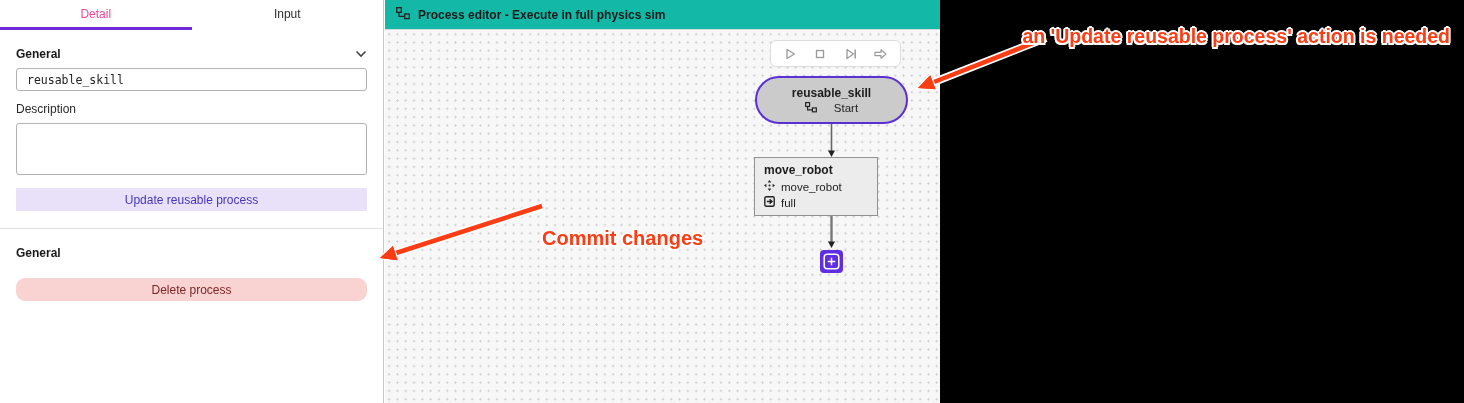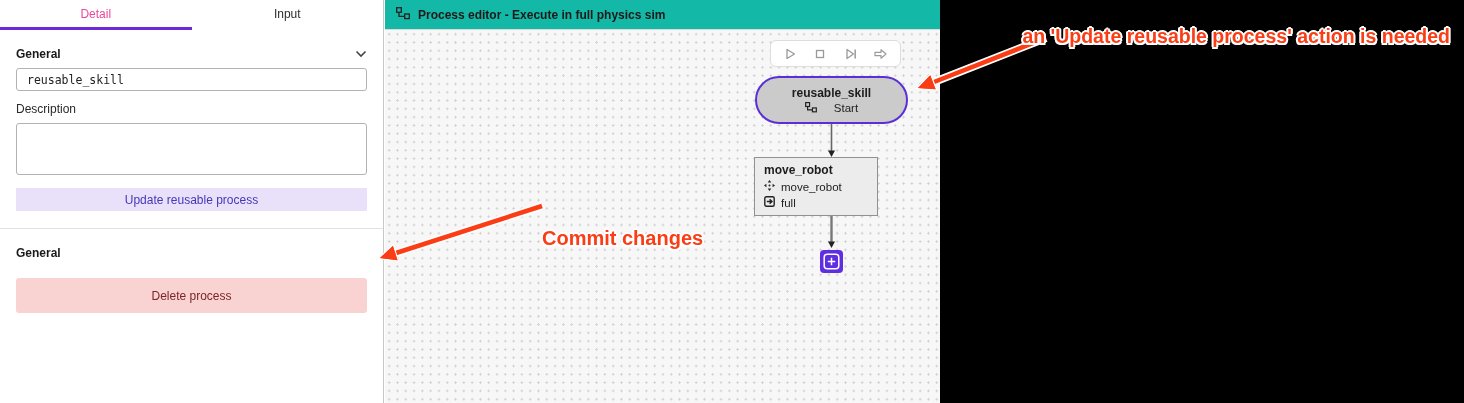--- a/index.html
+++ b/index.html
@@ -17,21 +17,21 @@
   .panel-body { padding:0 16px; }
   .section-head { display:flex; align-items:center; margin-top:17px; }
   .section-head .sh-ttl { font-size:12px; font-weight:bold; color:#1a1a1a; }
   .section-head .chev { margin-left:auto; display:flex; }
   .field-label { font-size:12px; color:#2a2a2a; margin-top:21px; }
   .field-label.desc { margin-top:11px; }
   .name-input { display:block; margin-top:7px; width:100%; height:23px; border:1px solid #b2b2b2; border-radius:3px; padding:0 10px; font-family:"DejaVu Sans Mono", monospace; font-size:11.5px; color:#222; background:#fff; }
   .desc-area { display:block; margin-top:7px; width:100%; height:52px; border:1px solid #b2b2b2; border-radius:3px; resize:none; font-family:"Liberation Sans", sans-serif; font-size:12px; padding:5px 8px; }
   .update-btn { display:block; margin-top:13px; width:100%; height:23px; border:none; border-radius:1px; background:#e9e1f9; color:#4637b9; font-size:12px; font-family:"Liberation Sans", sans-serif; cursor:pointer; }
   .full-divider { height:1px; background:#e2e2e2; margin:17px -16px 0; }
-  .delete-btn { display:block; margin-top:18px; width:100%; height:35px; border:none; border-radius:3px; background:#f9d2d2; color:#7c2626; font-size:12px; font-family:"Liberation Sans", sans-serif; cursor:pointer; }
+  .delete-btn { display:block; margin-top:18px; width:100%; height:23px; border:none; border-radius:9px; background:#f9d2d2; color:#7c2626; font-size:12px; font-family:"Liberation Sans", sans-serif; cursor:pointer; }
 
   
   .editor { position:absolute; left:385px; top:0; width:555px; height:403px; }
   .editor-header { height:30px; background:#14b8a6; border-bottom:1px solid #d9d9d9; display:flex; align-items:center; gap:8px; padding:0 11px; font-size:12px; font-weight:bold; color:#1a1a1a; }
   .canvas { position:absolute; left:0; top:30px; width:555px; height:373px;
     background-color:#f7f7f7;
     background-image: radial-gradient(#d2d2d2 1px, rgba(0,0,0,0) 1.3px);
     background-size:8.3px 8.3px; }
   .run-toolbar { position:absolute; left:385px; top:10px; width:131px; height:27px; background:#fff; border:1px solid #dddddd; border-radius:6px; display:flex; align-items:center; justify-content:space-around; padding:0 4px; }
   .tb-btn { width:22px; height:22px; display:flex; align-items:center; justify-content:center; background:none; border:none; cursor:pointer; }

